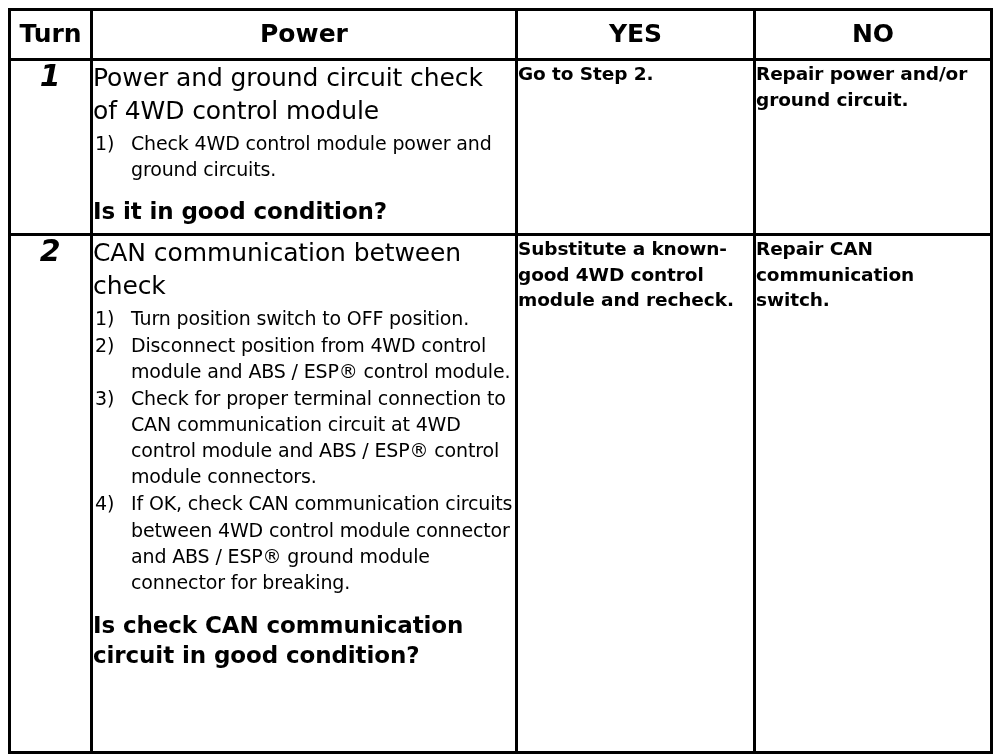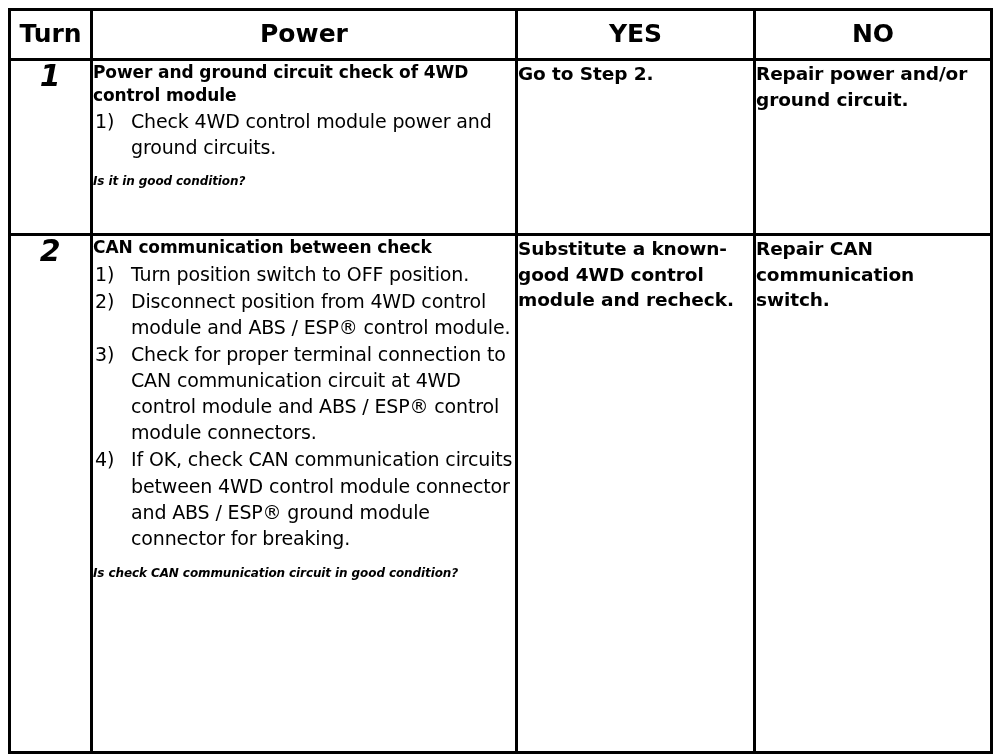--- a/index.html
+++ b/index.html
@@ -71,22 +71,22 @@
     font-size: 30px;
     line-height: 1.0;
     letter-spacing: 0.5px;
   }
 
   
   td.action-cell {
     padding: 9px 6px 8px 10px;
   }
   .action-title {
-    font-weight: bold;
-    font-size: 17px;
+    font-weight: normal;
+    font-size: 25px;
     line-height: 1.33;
     letter-spacing: -0.1px;
     margin: 0 17px 2px 0;
   }
   ol.action-list {
     list-style: none;
     margin: 0;
     padding: 0;
   }
   ol.action-list li {
@@ -99,22 +99,21 @@
   }
   ol.action-list li .marker {
     position: absolute;
     left: 2px;
     top: 0;
     font-size: 19px;
     line-height: 1.375;
   }
   .action-question {
     font-weight: bold;
-    font-style: italic;
-    font-size: 12px;
+    font-size: 23px;
     line-height: 1.33;
     letter-spacing: -0.1px;
     margin-top: 14px;
   }
   .action-question.tight { margin-top: 15px; }
 
   
   td.result-cell {
     padding: 9px 7px 8px 9px;
   }

